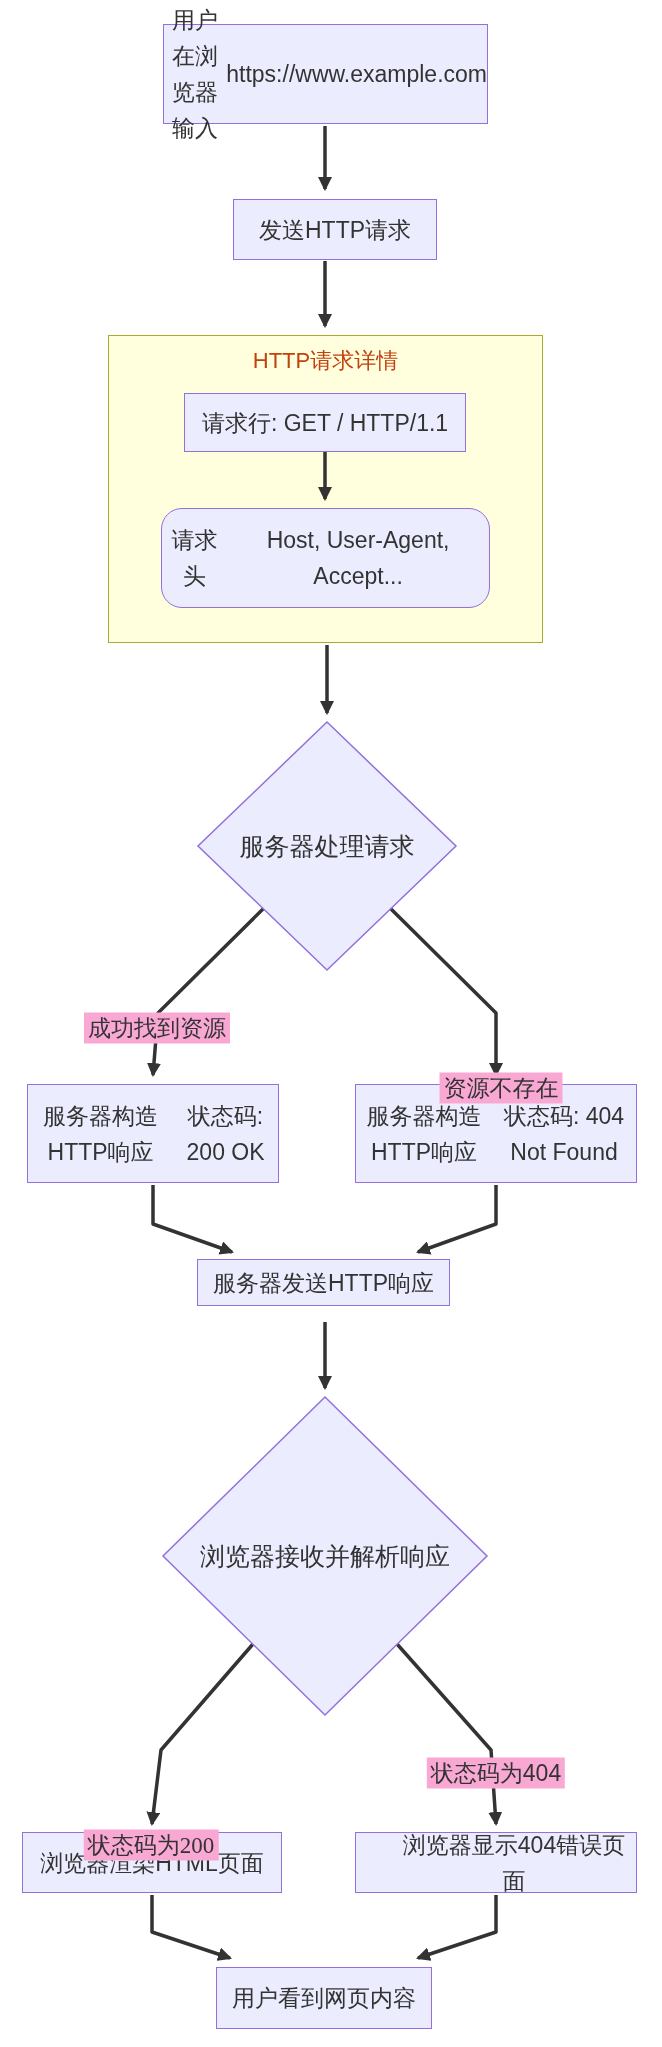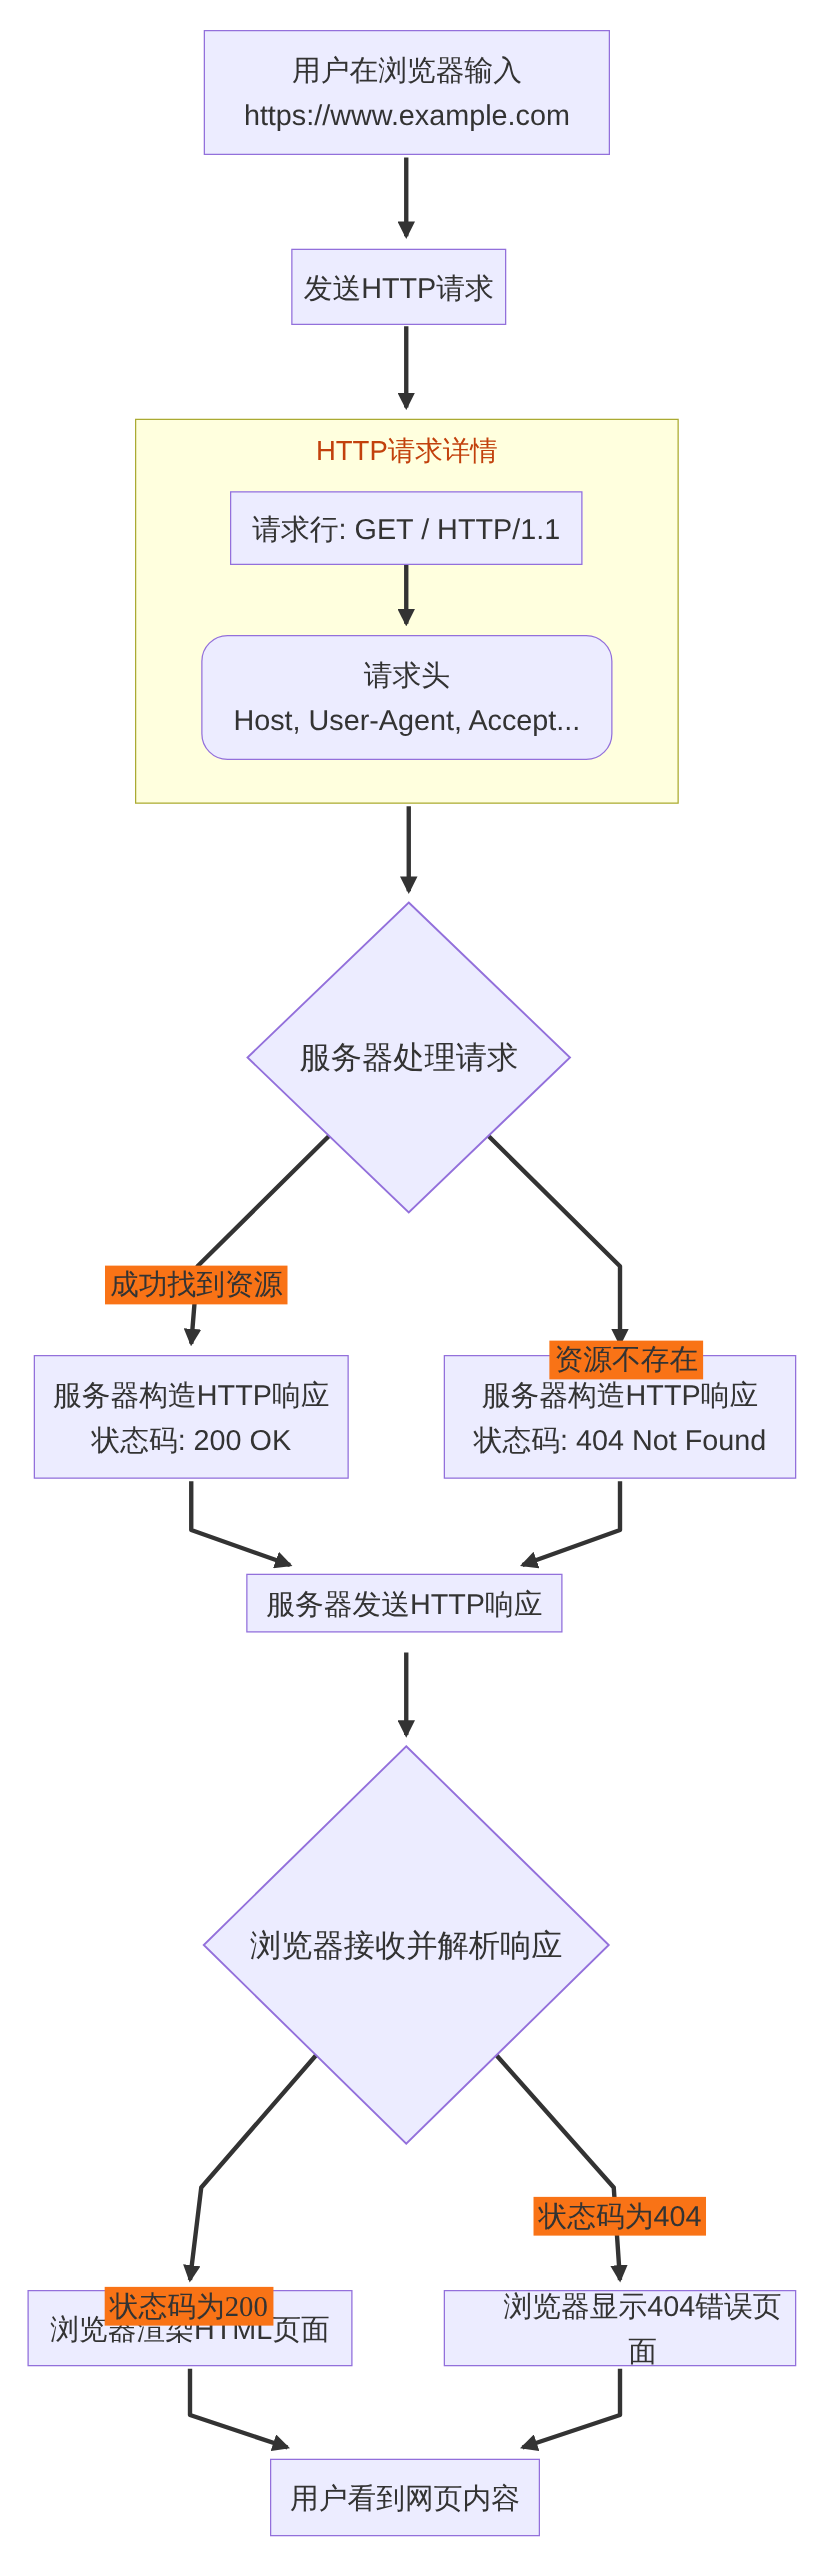--- a/index.html
+++ b/index.html
@@ -15,21 +15,21 @@
     position: absolute;
     left: 0; top: 0;
     width: 662px; height: 2047px;
   }
   .node {
     position: absolute;
     box-sizing: border-box;
     background: #ECECFF;
     border: 1px solid #9370DB;
     display: flex;
-    flex-direction: column;
+    flex-direction: row;
     align-items: center;
     justify-content: center;
     text-align: center;
     font-size: 23px;
     line-height: 36px;
     color: #333333;
   }
   .cluster {
     position: absolute;
     box-sizing: border-box;
@@ -47,21 +47,21 @@
   .diamond-text {
     position: absolute;
     transform: translate(-50%, -50%);
     white-space: nowrap;
     font-size: 25px;
     color: #333333;
   }
   .edge-label {
     position: absolute;
     transform: translate(-50%, -50%);
-    background: #f97316;
+    background: #f9a8d4;
     padding: 1px 4px;
     white-space: nowrap;
     font-size: 23px;
     line-height: 29px;
     color: #333333;
   }
   .diamond-shape { fill: #ECECFF; stroke: #9370DB; stroke-width: 1.5; }
   .edge-path { fill: none; stroke: #333333; stroke-width: 3.5; stroke-linejoin: round; }
 </style>
 </head>
@@ -101,21 +101,21 @@
 
     <polygon class="diamond-shape" points="327,722 456,846 327,970 198,846"></polygon>
     <polygon class="diamond-shape" points="325,1397 487,1556 325,1715 163,1556"></polygon>
   </svg>
 
   <div class="node" style="left:163px; top:24px; width:325px; height:100px;">
     <span>用户在浏览器输入</span>
     <span>https://www.example.com</span>
   </div>
 
-  <div class="node" style="left:233px; top:199px; width:172px; height:61px;">
+  <div class="node" style="left:233px; top:199px; width:204px; height:61px;">
     <span>发送HTTP请求</span>
   </div>
 
   <div class="node" style="left:184px; top:373px; width:282px; height:59px;margin-top:20px;">
     <span>请求行: GET / HTTP/1.1</span>
   </div>
 
   <div class="node" style="left:161px; top:508px; width:329px; height:100px;border-radius:21px;">
     <span>请求头</span>
     <span>Host, User-Agent, Accept...</span>

